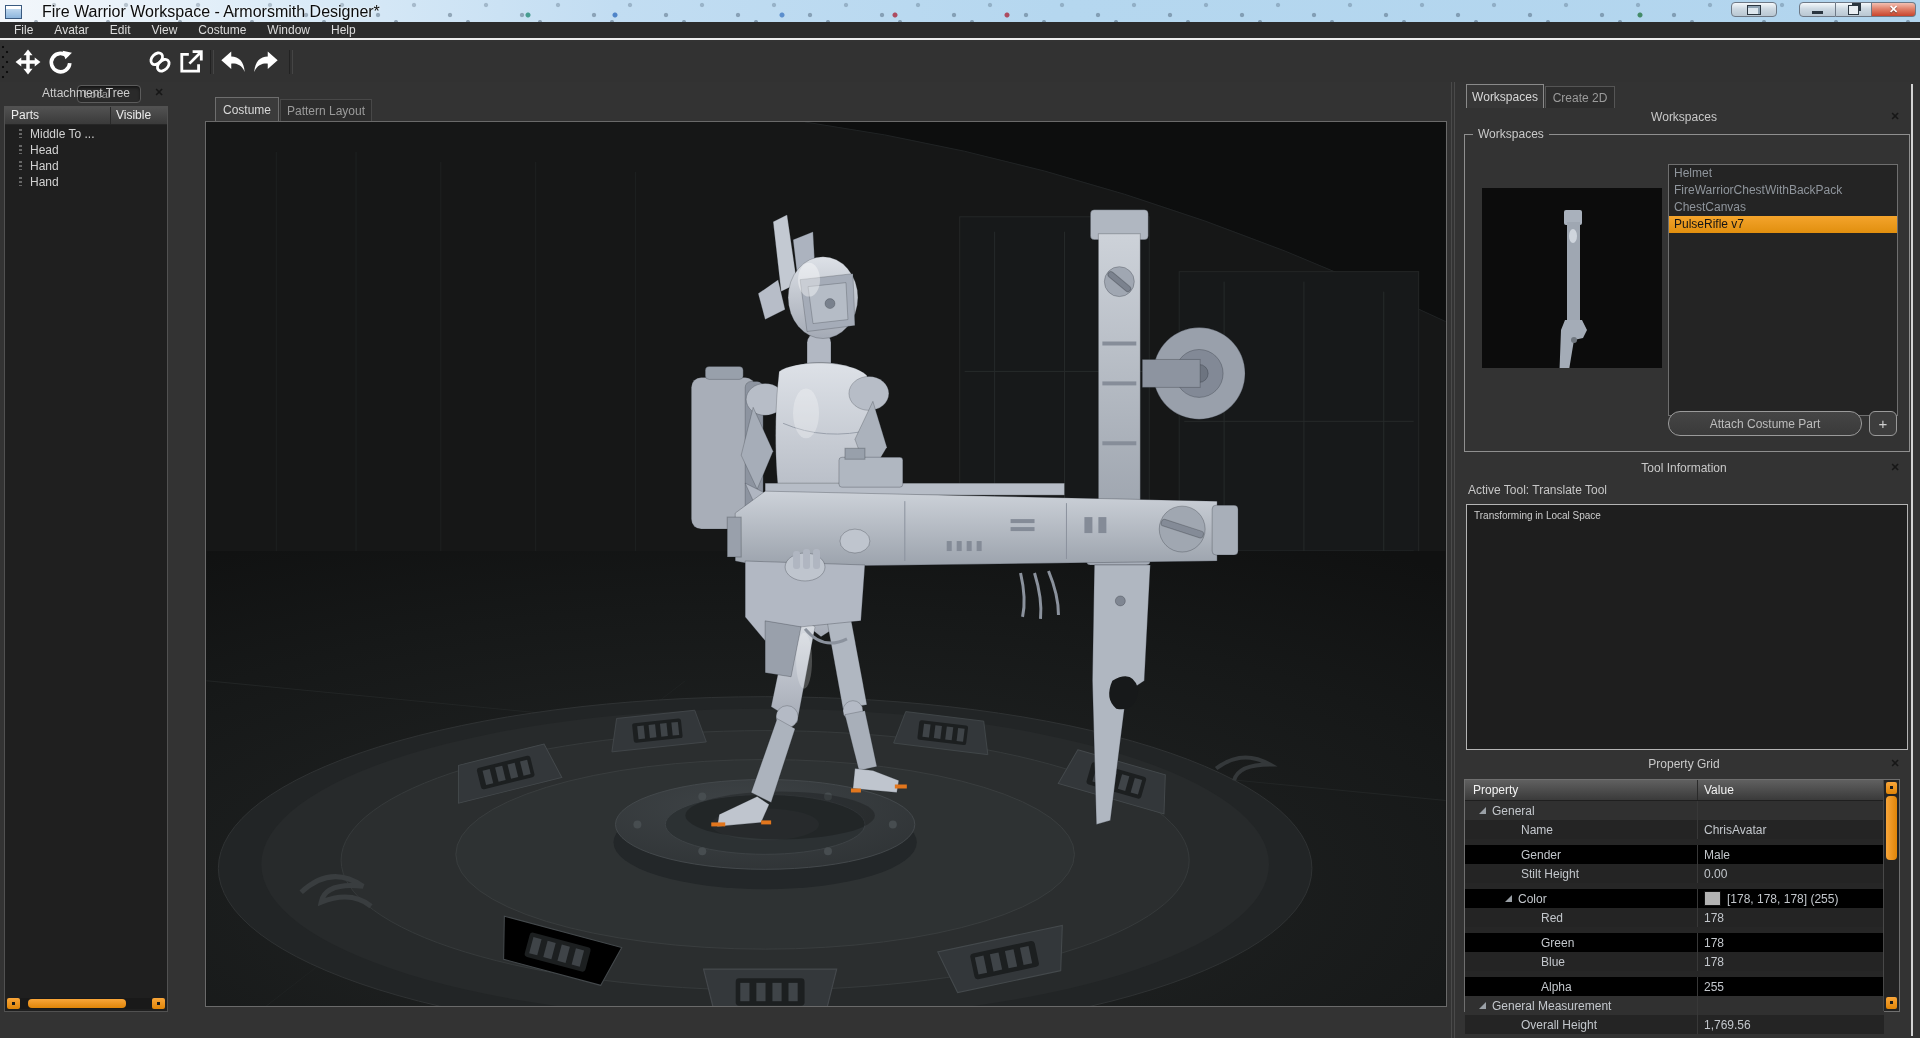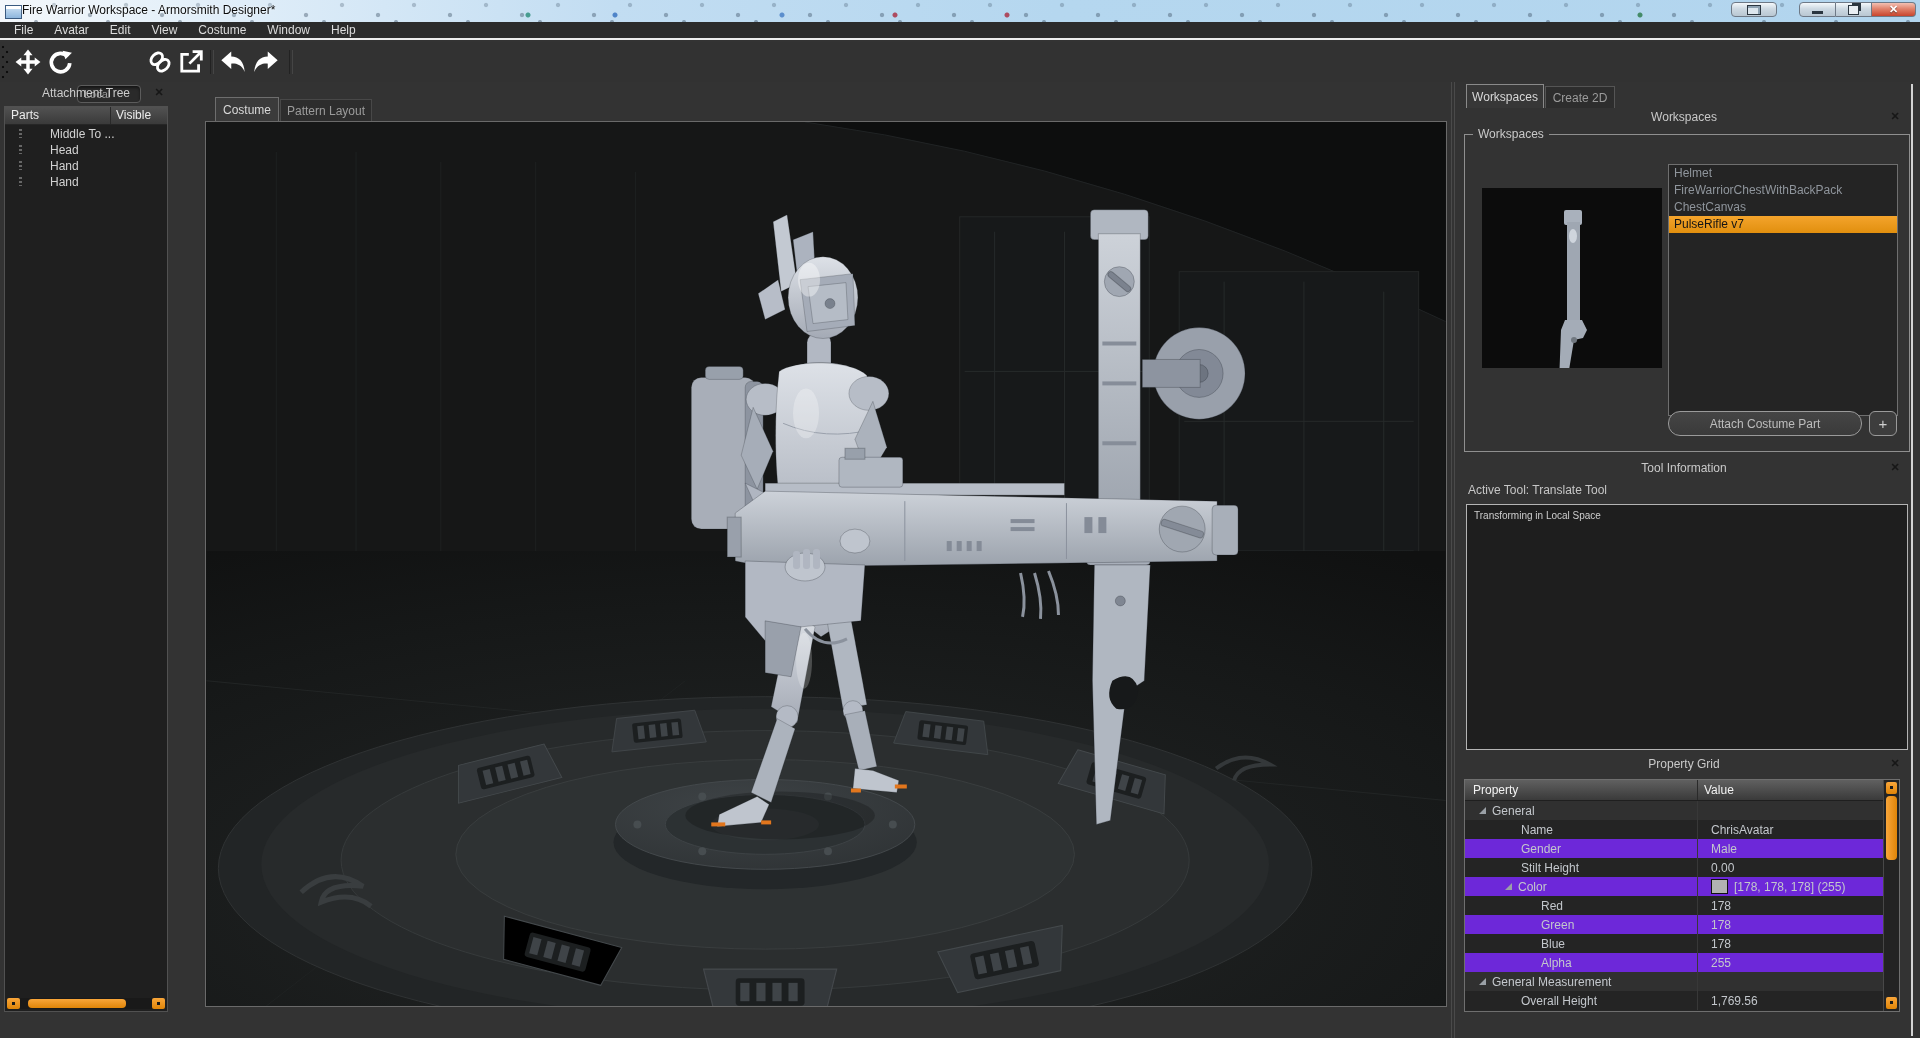--- a/index.html
+++ b/index.html
@@ -17,21 +17,21 @@
       radial-gradient(circle 3px at 1640px 15px, rgba(40,120,70,.8) 0 2px, transparent 3px),
       radial-gradient(circle 2.5px at 50% 100%, rgba(60,80,100,.45) 0 1.5px, transparent 2.5px),
       linear-gradient(90deg,#f3f7fb 0%,#ddecf8 14%,#c2ddf2 32%,#b5d7ef 55%,#b2d5ee 100%);
     background-repeat:no-repeat,no-repeat,no-repeat,no-repeat,no-repeat,no-repeat,repeat-x,no-repeat;
     background-size:auto,auto,auto,auto,auto,auto,72px 22px,auto;}
   .titlebar .dots{position:absolute;inset:0;background:
       radial-gradient(circle 2.5px at 18px 15px, rgba(55,75,95,.40) 0 1.7px, transparent 2.6px),
       radial-gradient(circle 2.5px at 54px 5px, rgba(55,75,95,.28) 0 1.6px, transparent 2.6px);
     background-size:72px 22px;background-repeat:repeat-x;}
   .app-ico{position:absolute;left:5px;top:5px;width:15px;height:12px;border:1px solid #3a5a80;background:linear-gradient(#cfe3f5,#8db6dd);box-shadow:inset 0 3px 0 #ffffff;}
-  .wtitle{position:absolute;left:22px;top:3px;font-size:12px;color:#0c0c0c;text-shadow:0 0 3px rgba(255,255,255,.9);text-align:right;}
+  .wtitle{position:absolute;left:42px;top:3px;font-size:16px;color:#0c0c0c;text-shadow:0 0 3px rgba(255,255,255,.9);text-align:right;}
   .winbtns{position:absolute;right:4px;top:2px;height:17px;display:flex;align-items:flex-start;}
   .wbtn{height:15px;border:1px solid #6e7986;display:flex;align-items:center;justify-content:center;background:linear-gradient(#f4f8fb,#cdd9e2 45%,#b9c7d2);box-sizing:border-box;}
   .wbtn.extra{width:46px;border-radius:4px;margin-right:22px;}
   .wbtn.minb{width:37px;border-radius:4px 0 0 4px;}
   .wbtn.maxb{width:36px;border-left:none;}
   .wbtn.closeb{width:44px;border-radius:0 4px 4px 0;border-left:none;background:linear-gradient(#f2c0b2,#e0826b 45%,#c8442d);}
   .glyph-min{width:11px;height:3px;background:#2b3640;margin-top:6px;}
   .glyph-max{width:9px;height:8px;border:1.5px solid #2b3640;background:#e8eef3;box-shadow:3px -3px 0 -1px #2b3640;}
   .glyph-x{color:#fff;font-size:11px;font-weight:bold;text-shadow:0 1px 1px rgba(0,0,0,.5);line-height:1;}
   .glyph-scr{width:12px;height:8px;border:1.5px solid #2b3640;background:#dce6ee;box-shadow:inset -2px 2px 0 #8ea2b2;}
@@ -51,21 +51,21 @@
   .localbox input{width:100%;height:100%;box-sizing:border-box;background:#2a2a2a;border:1px solid #5c5c5c;border-radius:4px;color:#9b9b9b;font-size:11px;font-family:"Liberation Sans",sans-serif;padding:0 6px;outline:none;box-shadow:inset 0 2px 3px rgba(0,0,0,.5);}
 
   
   .lp-head{position:absolute;left:4px;top:84px;width:164px;height:18px;color:#cccccc;font-size:12px;text-align:center;line-height:18px;}
   .lp-head .x{right:2px;}
   .x{position:absolute;top:1px;width:14px;height:14px;color:#171717;font-size:11px;font-weight:bold;text-align:center;line-height:14px;cursor:default;}
   .tree{position:absolute;left:4px;top:106px;width:164px;height:906px;background:#1f1f1f;border:1px solid #515151;box-sizing:border-box;}
   .tree-cols{display:flex;height:17px;background:linear-gradient(#525252,#3a3a3a);border-bottom:1px solid #262626;}
   .tree-cols .c1{width:106px;border-right:1px solid #292929;color:#ececec;font-size:12px;padding-left:6px;line-height:17px;box-sizing:border-box;}
   .tree-cols .c2{flex:1;color:#ececec;font-size:12px;padding-left:5px;line-height:17px;}
-  .trow{height:15px;display:flex;align-items:center;color:#d2d2d2;font-size:12px;margin-top:1px;gap:20px;}
+  .trow{height:15px;display:flex;align-items:center;color:#d2d2d2;font-size:12px;margin-top:1px;}
   .trow .tico{width:3px;height:9px;margin:0 8px 0 14px;background:repeating-linear-gradient(#666 0 2px,transparent 2px 4px);}
   .hscroll{position:absolute;left:2px;right:2px;bottom:2px;height:11px;background:#191919;display:flex;align-items:center;}
   .hs-btn{width:13px;height:11px;background:linear-gradient(#f9a63a,#e08508);border-radius:2px;position:relative;}
   .hs-btn:after{content:"";position:absolute;left:5px;top:4px;width:3px;height:3px;background:#1a1a1a;}
   .hs-thumb{margin-left:8px;width:98px;height:9px;border-radius:4px;background:linear-gradient(#f9a63a,#e08508);}
   .hs-track{flex:1;}
 
   
   .vtab{position:absolute;height:24px;font-size:12px;display:flex;align-items:center;justify-content:center;box-sizing:border-box;cursor:default;}
   .vtab.on{background:#3b3b3b;border:1px solid #6e6e6e;border-bottom:none;color:#d8d8d8;z-index:3;}
@@ -93,22 +93,22 @@
   .plusbtn{position:absolute;left:1869px;top:411px;width:28px;height:25px;border:1px solid #9a9a9a;border-radius:6px;background:#3d3d3d;color:#cfcfcf;font-size:15px;text-align:center;line-height:23px;box-sizing:border-box;}
 
   .atool{position:absolute;left:1468px;top:483px;font-size:12px;color:#c6c6c6;}
   .toolbox{position:absolute;left:1466px;top:504px;width:442px;height:246px;background:#1e1e1e;border:1px solid #b4b4b4;box-sizing:border-box;color:#cdcdcd;font-size:10px;padding:5px 7px;}
 
   
   .pg{position:absolute;left:1464px;top:779px;width:436px;height:233px;background:#262626;border:1px solid #6f6f6f;box-sizing:border-box;}
   .pg-head{display:flex;height:20px;background:linear-gradient(#606060,#3a3a3a);border-bottom:1px solid #1f1f1f;margin-right:15px;}
   .pg-head .h1{width:233px;border-right:1px solid #2a2a2a;color:#f2f2f2;font-size:12px;line-height:20px;padding-left:8px;box-sizing:border-box;}
   .pg-head .h2{flex:1;color:#f2f2f2;font-size:12px;line-height:20px;padding-left:6px;}
-  .pgr{display:flex;height:19px;margin-right:15px;font-size:12px;color:#c3c7cc;gap:7px;}
-  .pgr.a{background:#242424;} .pgr.b{background:#6d28d9;} .pgr.g{background:#303030;}
+  .pgr{display:flex;height:19px;margin-right:15px;font-size:12px;color:#c3c7cc;}
+  .pgr.a{background:#242424;} .pgr.b{background:#000000;margin-top:6px;} .pgr.g{background:#303030;}
   .pgl{width:233px;box-sizing:border-box;border-right:1px solid #383838;display:flex;align-items:center;}
   .pgv{flex:1;display:flex;align-items:center;padding-left:6px;} .pad2{padding-left:56px;} .pad3{padding-left:76px;}
   .exp{width:0;height:0;border-right:7px solid #9aa0a6;border-top:7px solid transparent;margin-right:6px;}
   .exp.e1{margin-left:14px;} .exp.e2{margin-left:40px;}
   .swatch{width:15px;height:13px;border:1px solid #111;margin-right:6px;}
   .vscroll{position:absolute;right:0;top:0;bottom:0;width:15px;background:#232323;border-left:1px solid #484848;}
   .vs-btn{position:absolute;left:2px;width:11px;height:12px;background:linear-gradient(#f9a63a,#e08508);border-radius:2px;}
   .vs-btn:after{content:"";position:absolute;left:4px;top:4px;width:3px;height:3px;background:#1a1a1a;}
   .vs-btn.t{top:2px;} .vs-btn.bm{bottom:2px;}
   .vs-thumb{position:absolute;left:2px;top:16px;width:11px;height:64px;border-radius:4px;background:linear-gradient(90deg,#f9a63a,#e08508);}

